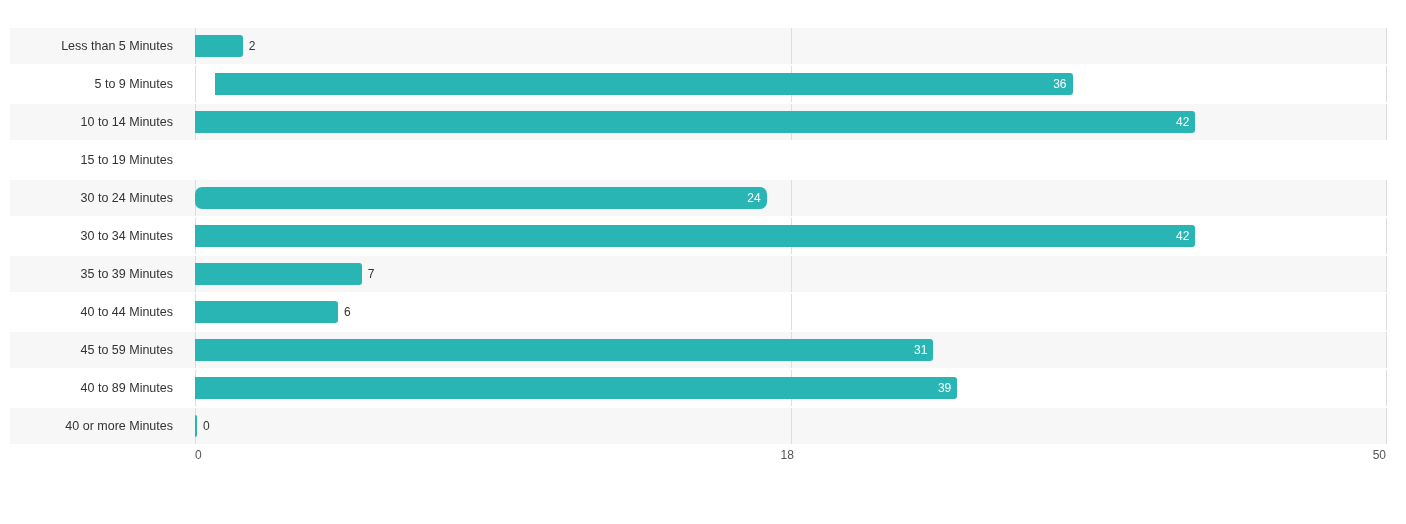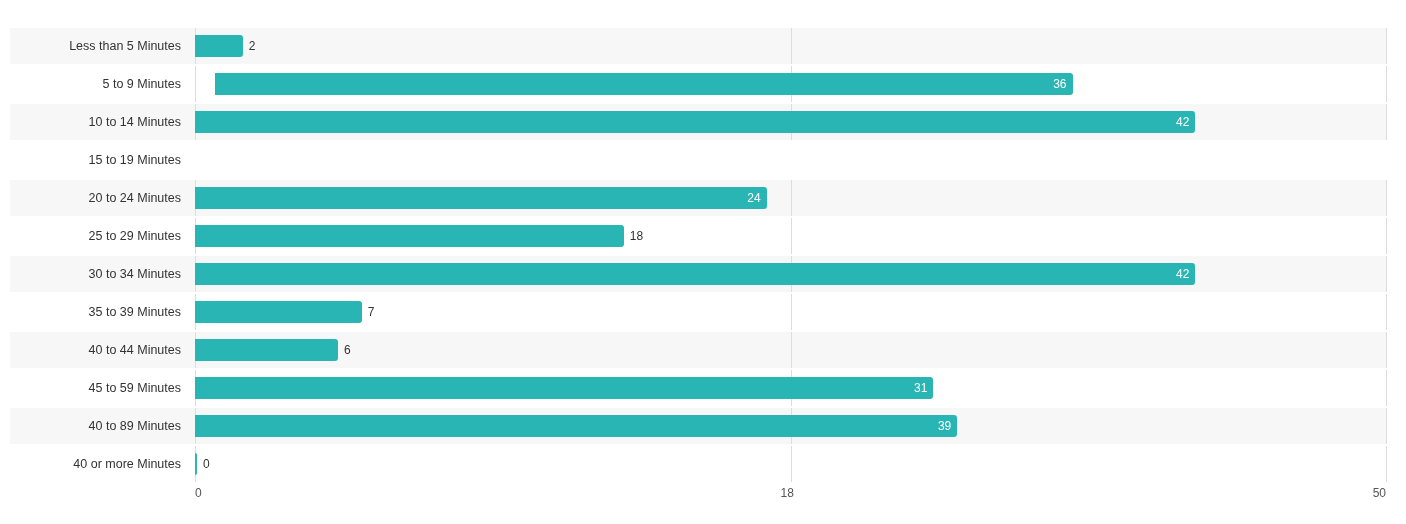--- a/index.html
+++ b/index.html
@@ -42,21 +42,21 @@
       background: #f7f7f7;
     }
     .bar-row:nth-child(even) {
       background: #fff;
     }
     .bar-label {
       width: 185px;
       min-width: 185px;
       font-size: 12.5px;
       color: #333;
-      padding-right: 14px;
+      padding-right: 22px;
       text-align: right;
       white-space: nowrap;
     }
     .bar-container {
       flex: 1;
       height: 100%;
       position: relative;
       display: flex;
       align-items: center;
     }
@@ -151,38 +151,28 @@
           <div class="grid-line" style="left: 100%;"></div>
           <div class="bar" style="width: 84%;">
             <span class="bar-value-inside">42</span>
           </div>
         </div>
       </div>
       <div class="bar-row">
         <div class="bar-label">15 to 19 Minutes</div>
       </div>
       <div class="bar-row">
-        <div class="bar-label">20 to 24 Minutes</div>
-        <div class="bar-container">
-          <div class="grid-line" style="left: 0%;"></div>
-          <div class="grid-line" style="left: 50%;"></div>
-          <div class="grid-line" style="left: 100%;"></div>
-          <div class="bar" style="width: 48%;">
+        <div class="bar-label">30 to 24 Minutes</div>
+        <div class="bar-container">
+          <div class="grid-line" style="left: 0%;"></div>
+          <div class="grid-line" style="left: 50%;"></div>
+          <div class="grid-line" style="left: 100%;"></div>
+          <div class="bar" style="width: 48%; border-radius: 7px;">
             <span class="bar-value-inside">24</span>
           </div>
-        </div>
-      </div>
-      <div class="bar-row">
-        <div class="bar-label">25 to 29 Minutes</div>
-        <div class="bar-container">
-          <div class="grid-line" style="left: 0%;"></div>
-          <div class="grid-line" style="left: 50%;"></div>
-          <div class="grid-line" style="left: 100%;"></div>
-          <div class="bar" style="width: 36%;"></div>
-          <span class="bar-value">18</span>
         </div>
       </div>
       <div class="bar-row">
         <div class="bar-label">30 to 34 Minutes</div>
         <div class="bar-container">
           <div class="grid-line" style="left: 0%;"></div>
           <div class="grid-line" style="left: 50%;"></div>
           <div class="grid-line" style="left: 100%;"></div>
           <div class="bar" style="width: 84%;">
             <span class="bar-value-inside">42</span>

